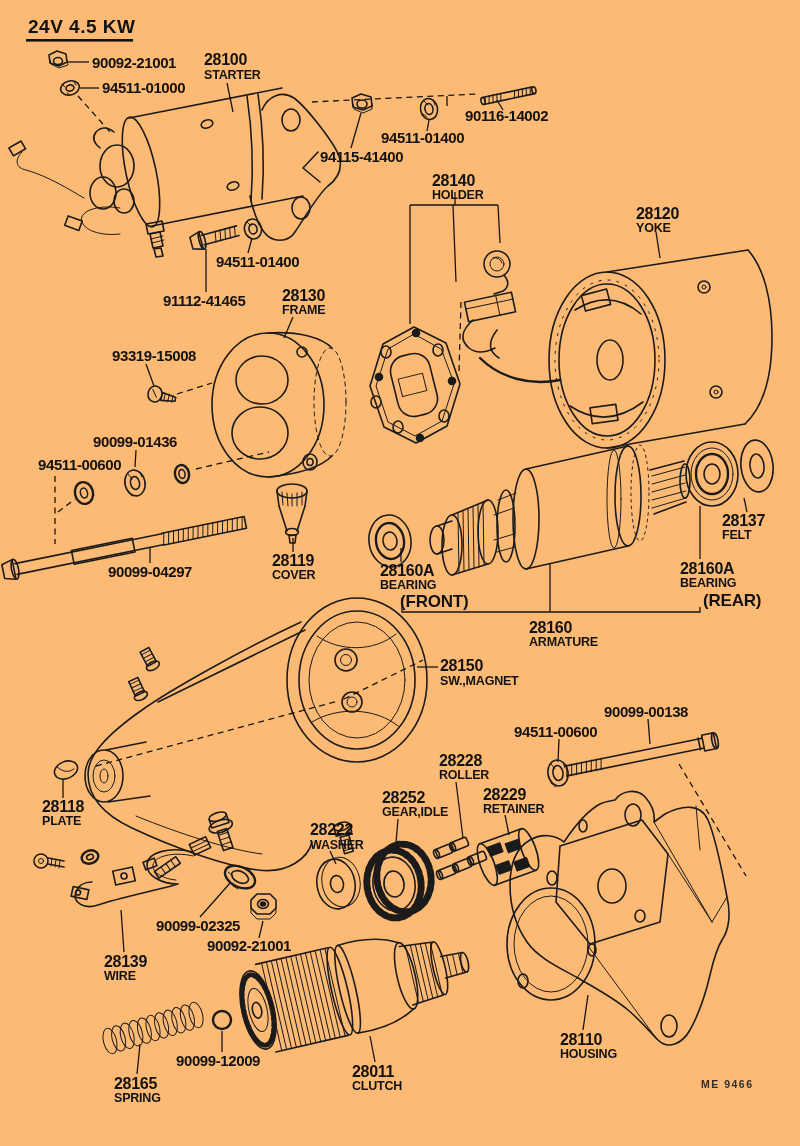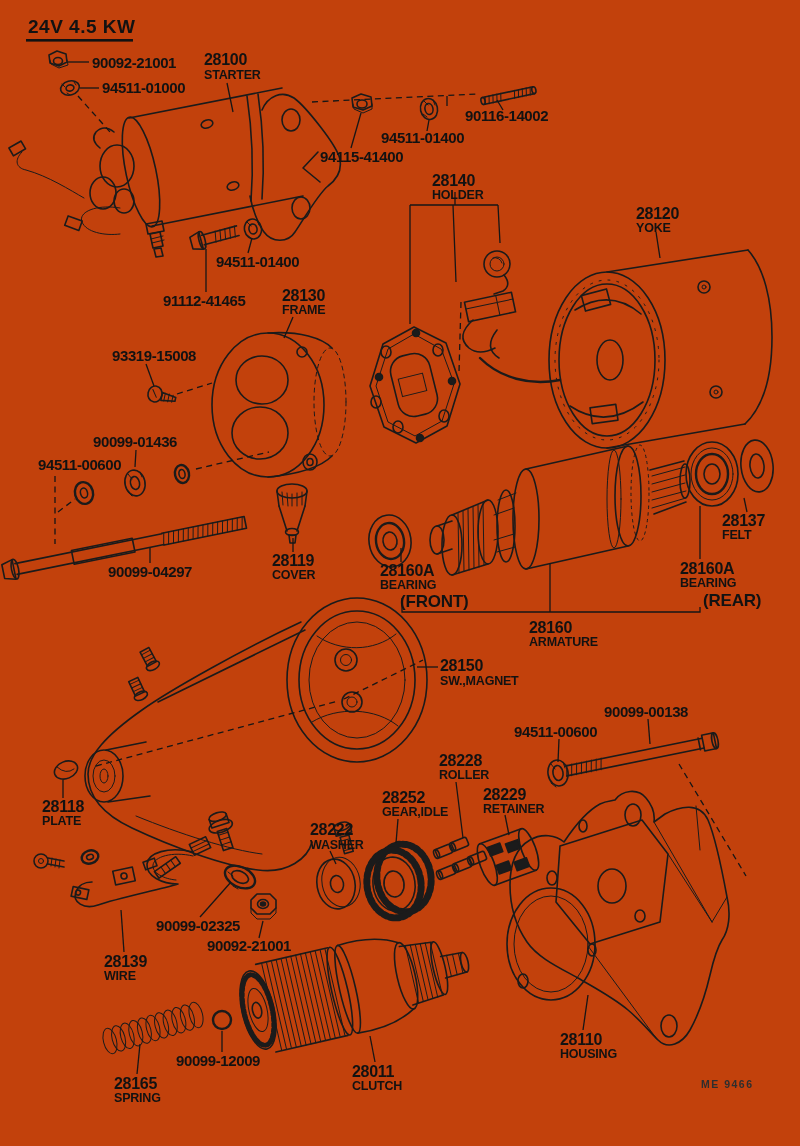--- a/index.html
+++ b/index.html
@@ -1,17 +1,17 @@
 <!DOCTYPE html>
 <html><head>
 <meta charset="utf-8">
 <style>
   html,body{margin:0;padding:0;background:#e8e8e8;}
   .sheet{
-    width:800px;height:1146px;background:#c2410c;position:relative;
+    width:800px;height:1146px;background:#fdba74;position:relative;
     font-family:"Liberation Sans", sans-serif;margin:0 auto;overflow:hidden;
   }
   svg{display:block;}
   svg text{fill:#121212;}
   .t-spec{font:bold 19px "Liberation Sans", sans-serif;letter-spacing:.5px;}
   .t-code{font:bold 16px "Liberation Sans", sans-serif;letter-spacing:-.3px;}
   .t-name{font:bold 12.5px "Liberation Sans", sans-serif;letter-spacing:-.2px;}
   .t-fast{font:bold 15px "Liberation Sans", sans-serif;letter-spacing:-.4px;}
   .t-note{font:bold 17px "Liberation Sans", sans-serif;letter-spacing:-.2px;}
   .t-doc{font:bold 10.5px "Liberation Sans", sans-serif;letter-spacing:1.5px;fill:#2e2e2e;}

